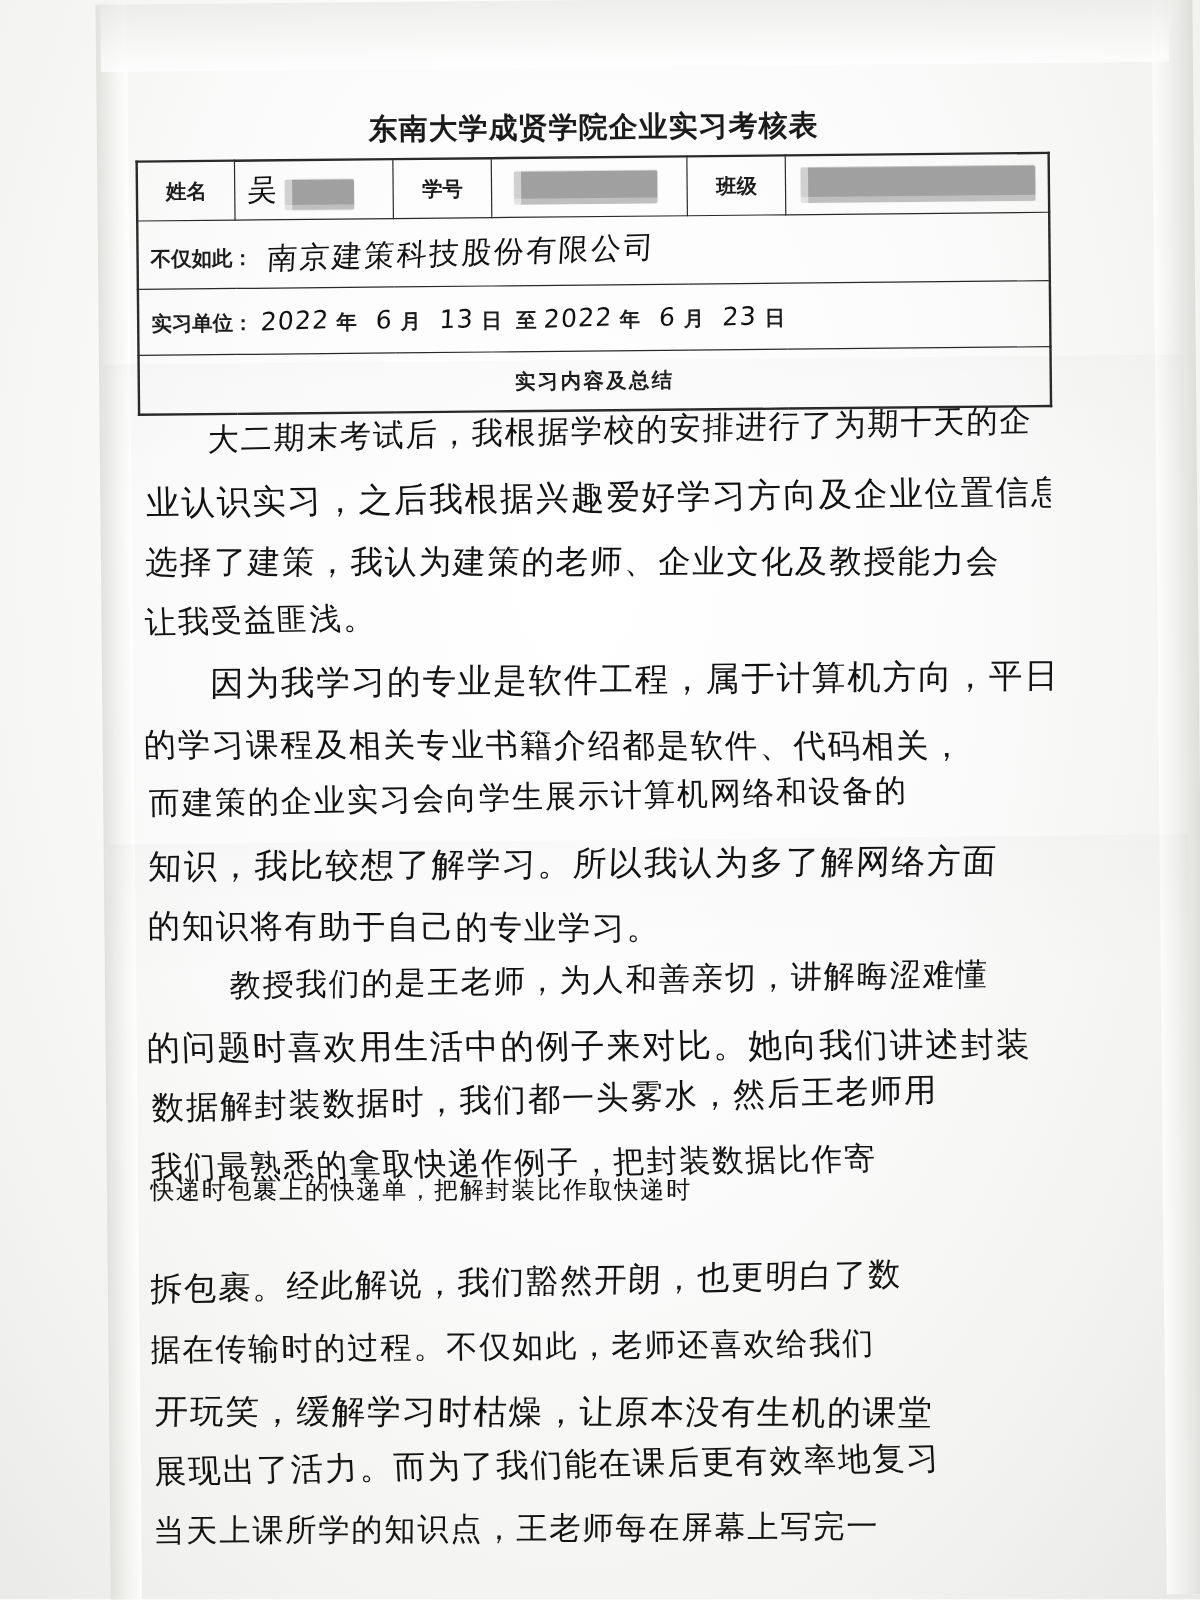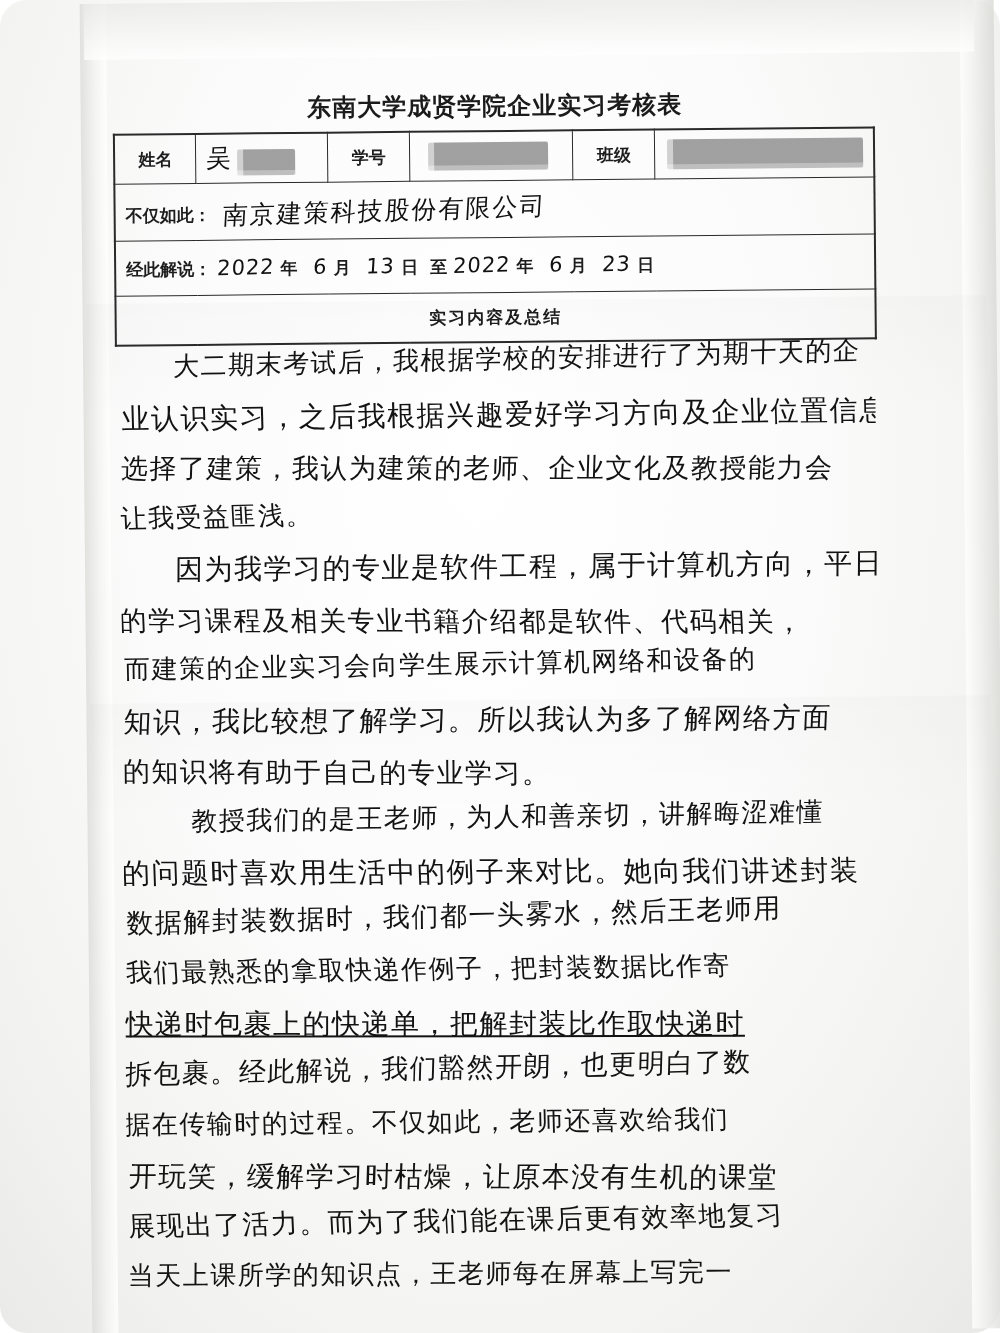--- a/index.html
+++ b/index.html
@@ -15,21 +15,20 @@
     font-family: "DejaVu Sans", "Liberation Sans", sans-serif;
     position: relative;
   }
 
   
   #page {
     position: absolute;
     inset: 0;
     background:
       radial-gradient(ellipse at 48% 35%, #ffffff 0%, #fbfbfb 45%, #f2f2f0 78%, #e8e8e6 100%);
-    border-radius: 27px;
   }
 
   
   #sheet {
     position: absolute;
     left: 0;
     top: 0;
     width: 1000px;
     height: 1333px;
     transform: rotate(-0.55deg);
@@ -194,21 +193,21 @@
         </td>
       </tr>
       <tr>
         <td class="lbl-wide" colspan="6" style="height:56px">
           <span>不仅如此：</span>
           <span class="hw" style="margin-left:6px;">南京建策科技股份有限公司</span>
         </td>
       </tr>
       <tr>
         <td class="lbl-wide" colspan="6" style="height:54px">
-          <span>经此解说：</span>
+          <span>实习单位：</span>
           <span class="hw small">2022</span>
           <span>年</span>
           <span class="hw small" style="margin-left:10px;">6</span>
           <span>月</span>
           <span class="hw small" style="margin-left:10px;">13</span>
           <span>日</span>
           <span style="margin-left:6px;">至</span>
           <span class="hw small">2022</span>
           <span>年</span>
           <span class="hw small" style="margin-left:10px;">6</span>
@@ -230,21 +229,21 @@
         <div class="hline" style="top: 157.5px; left: 0px; transform: rotate(-0.64deg) skewX(1.8deg); font-size: 26px;">让我受益匪浅。</div>
         <div class="hline" style="top: 208px; left: 54px; transform: rotate(0deg) skewX(-0.9deg); font-size: 28px;">因为我学习的专业是软件工程，属于计算机方向，平日里</div>
         <div class="hline" style="top: 258.5px; left: -2px; transform: rotate(0.64deg) skewX(2.7deg); font-size: 27px;">的学习课程及相关专业书籍介绍都是软件、代码相关，</div>
         <div class="hline" style="top: 309px; left: 2px; transform: rotate(-0.48deg) skewX(0deg); font-size: 26px;">而建策的企业实习会向学生展示计算机网络和设备的</div>
         <div class="hline" style="top: 359.5px; left: 1px; transform: rotate(0.16deg) skewX(-2.7deg); font-size: 28px;">知识，我比较想了解学习。所以我认为多了解网络方面</div>
         <div class="hline" style="top: 410px; left: 0px; transform: rotate(0.8deg) skewX(0.9deg); font-size: 27px;">的知识将有助于自己的专业学习。</div>
         <div class="hline" style="top: 460.5px; left: 68px; transform: rotate(-0.32deg) skewX(-1.8deg); font-size: 26px;">教授我们的是王老师，为人和善亲切，讲解晦涩难懂</div>
         <div class="hline" style="top: 511px; left: -2px; transform: rotate(0.32deg) skewX(1.8deg); font-size: 28px;">的问题时喜欢用生活中的例子来对比。她向我们讲述封装</div>
         <div class="hline" style="top: 561.5px; left: 2px; transform: rotate(-0.8deg) skewX(-0.9deg); font-size: 27px;">数据解封装数据时，我们都一头雾水，然后王老师用</div>
         <div class="hline" style="top: 612px; left: 1px; transform: rotate(-0.16deg) skewX(2.7deg); font-size: 26px;">我们最熟悉的拿取快递作例子，把封装数据比作寄</div>
-        <div class="hline" style="top: 662px; left: 0px; transform: rotate(0.48deg) skewX(0deg); font-size: 28px; text-decoration: underline;">快递时包裹上的快递单，把解封装比作取快递时</div>
+        <div class="hline" style="top: 635px; left: 0px; transform: rotate(0.48deg) skewX(0deg); font-size: 20px;">快递时包裹上的快递单，把解封装比作取快递时</div>
         <div class="hline" style="top: 713px; left: -1px; transform: rotate(-0.64deg) skewX(-2.7deg); font-size: 27px;">拆包裹。经此解说，我们豁然开朗，也更明白了数</div>
         <div class="hline" style="top: 763.5px; left: -2px; transform: rotate(0deg) skewX(0.9deg); font-size: 26px;">据在传输时的过程。不仅如此，老师还喜欢给我们</div>
         <div class="hline" style="top: 814px; left: 2px; transform: rotate(0.64deg) skewX(-1.8deg); font-size: 28px;">开玩笑，缓解学习时枯燥，让原本没有生机的课堂</div>
         <div class="hline" style="top: 864.5px; left: 1px; transform: rotate(-0.48deg) skewX(1.8deg); font-size: 27px;">展现出了活力。而为了我们能在课后更有效率地复习</div>
         <div class="hline" style="top: 915px; left: 0px; transform: rotate(0.16deg) skewX(-0.9deg); font-size: 26px;">当天上课所学的知识点，王老师每在屏幕上写完一</div>
       </div>
 
   </div>
 </div>
 

